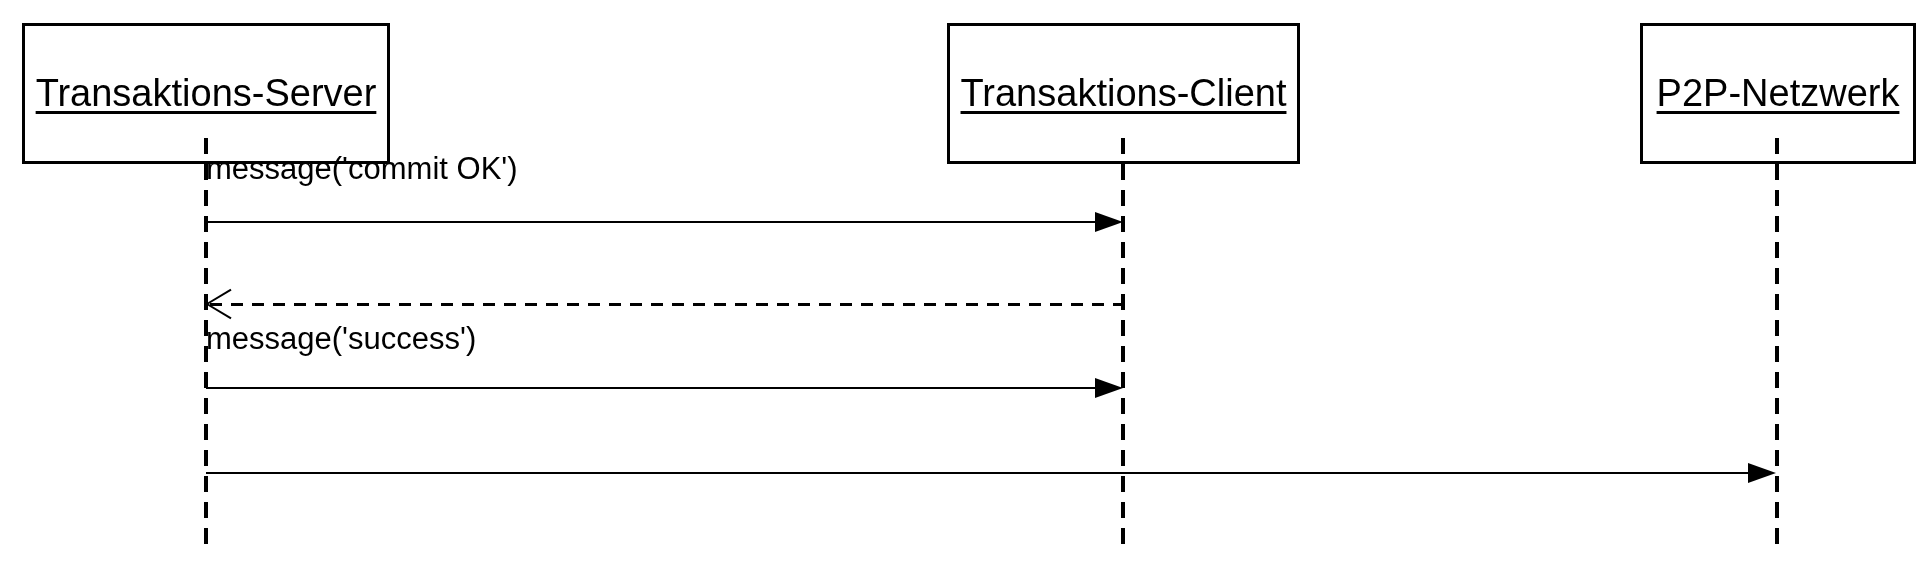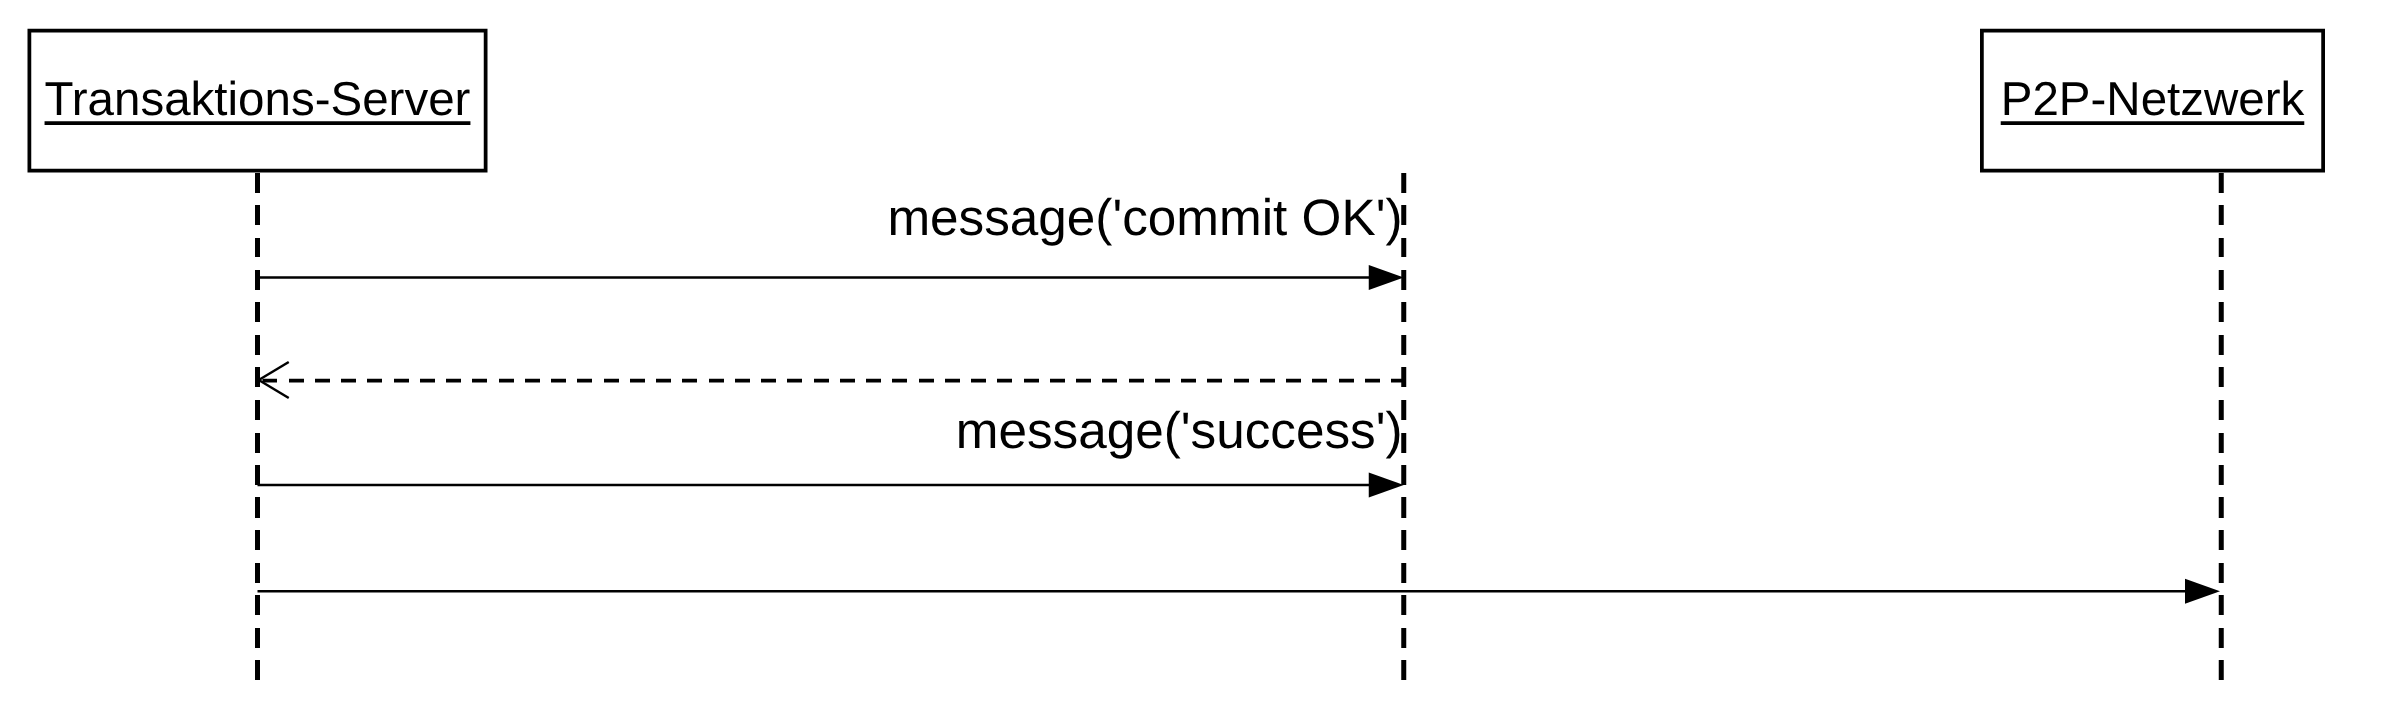--- a/index.html
+++ b/index.html
@@ -13,21 +13,21 @@
     height: 561px;
     background: #ffffff;
     overflow: hidden;
     font-family: "Liberation Sans", sans-serif;
     color: #000000;
   }
   
   .actor-box {
     position: absolute;
     top: 23px;
-    height: 115px;
+    height: 141px;
     box-sizing: border-box;
     border: 3px solid #000000;
     background: #ffffff;
     display: flex;
     align-items: center;
     justify-content: center;
   }
   .actor-label {
     font-size: 38px;
     text-decoration: underline;
@@ -74,34 +74,37 @@
   .open-barb {
     position: absolute;
     width: 28px;
     height: 2px;
     background: #000000;
     transform-origin: left center;
   }
   
   .msg-label {
     position: absolute;
-    font-size: 41px;
-    text-align: right;
+    font-size: 31px;
+    text-align: left;
     white-space: nowrap;
   }
 </style>
 </head>
 <body>
 
 <div class="canvas">
 
   <div class="actor-box" style="left:22px; width:368px;">
     <span class="actor-label">Transaktions-Server</span>
   </div>
-  <div class="actor-box" style="left:1584px; width:276px;text-align:right;">
+  <div class="actor-box" style="left:947px; width:353px;">
+    <span class="actor-label">Transaktions-Client</span>
+  </div>
+  <div class="actor-box" style="left:1640px; width:276px;text-align:right;">
     <span class="actor-label">P2P-Netzwerk</span>
   </div>
 
   <div class="lifeline" style="left:204px;"></div>
   <div class="lifeline" style="left:1121px;"></div>
   <div class="lifeline" style="left:1775px;"></div>
 
   <div class="msg-label" style="left:206px; top:151px; width:916px;">message('commit OK')</div>
   <div class="msg-line-solid" style="left:206px; top:221px; width:890px;"></div>
   <div class="arrowhead-filled-right" style="left:1095px; top:212px;"></div>

